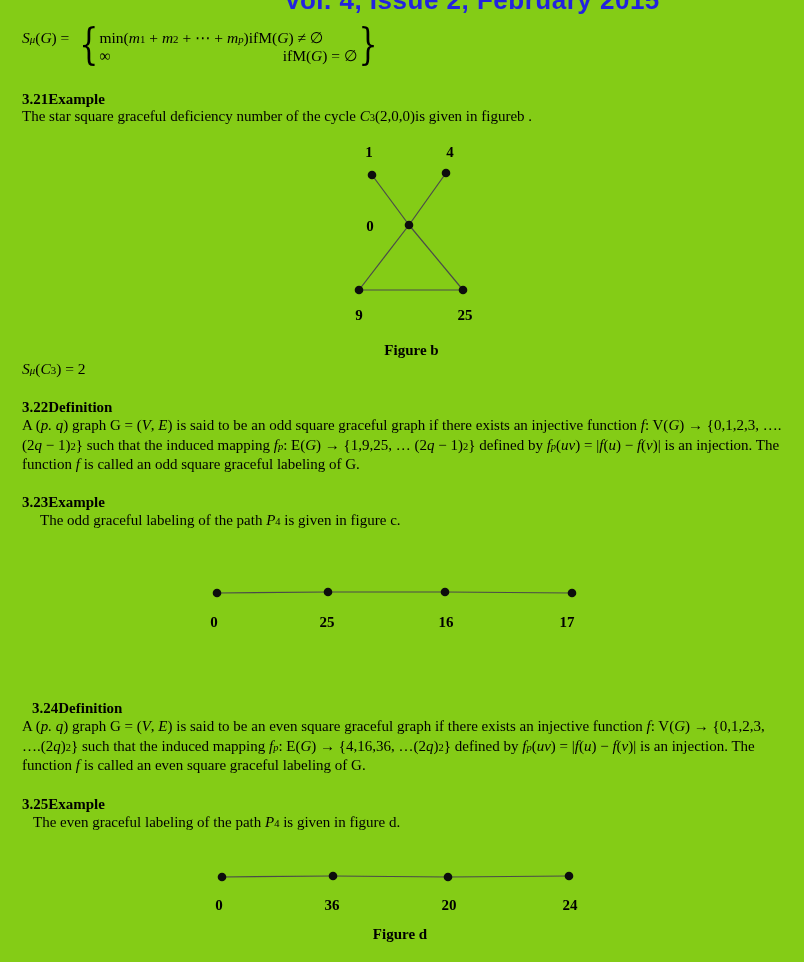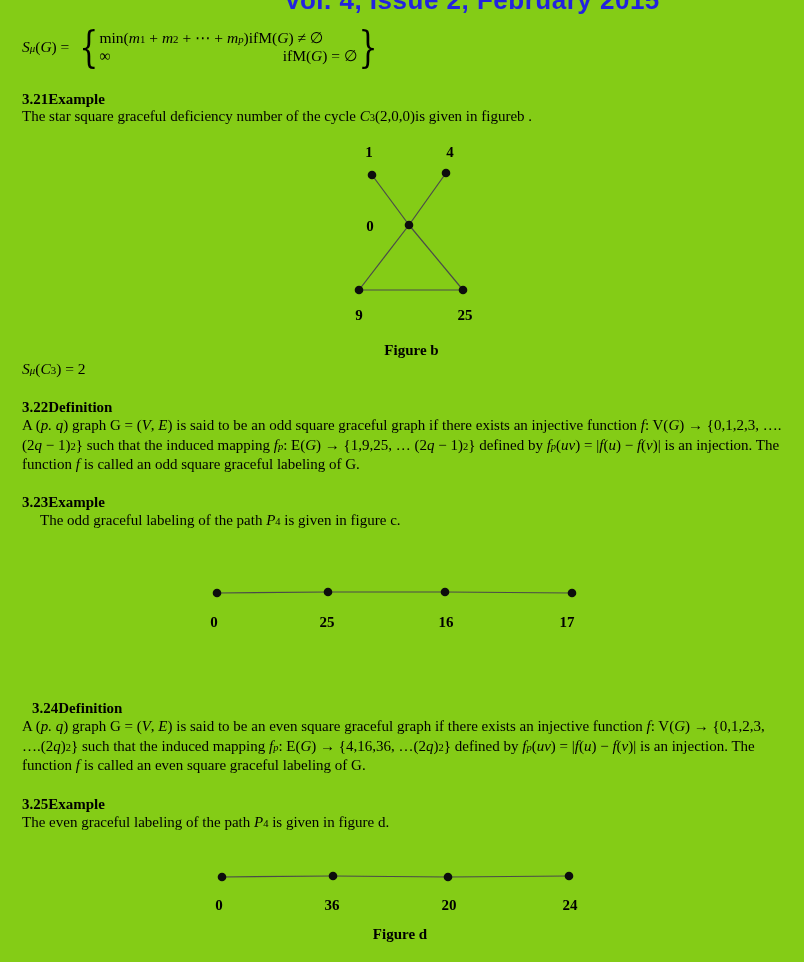--- a/index.html
+++ b/index.html
@@ -30,21 +30,21 @@
     font-size:15px;
     line-height:19.5px;
   }
   .bodyline{white-space:nowrap;}
   .para{width:764px;}
   sub{font-size:70%;line-height:0;vertical-align:-20%;}
   sup{font-size:70%;line-height:0;vertical-align:40%;}
   
   .formula{
     display:flex;
-    align-items:center;
+    align-items:flex-start;
     font-size:15.5px;
   }
   .formula .lhs{margin-right:9px;white-space:nowrap;}
   .brace{
     font-family:"DejaVu Serif",serif;
     font-size:30px;
     font-weight:400;
     line-height:1;
     transform:scaleY(1.45);
     transform-origin:center;
@@ -133,21 +133,21 @@
         <text x="276" y="52" text-anchor="middle" class="nodelabel">16</text>
         <circle cx="402" cy="18" r="4.3" fill="#0d0d0d"></circle>
         <text x="397" y="52" text-anchor="middle" class="nodelabel">17</text>
       </svg>
     </div>
 
   <div class="abs heading" style="left:32px;top:700px;">3.24Definition</div>
   <div class="abs bodytext para" style="left:22px;top:717px;"><span>A (</span><span style="font-style: italic;">p. q</span><span>) graph G = (</span><span style="font-style: italic;">V</span><span>, </span><span style="font-style: italic;">E</span><span>) is said to be an even square graceful graph if there exists an injective function </span><span style="font-style: italic;">f</span><span>: V(</span><span style="font-style: italic;">G</span><span>) → {0,1,2,3, ….(2</span><span style="font-style: italic;">q</span><span>)</span><sup>2</sup><span>} such that the induced mapping </span><span style="font-style: italic;">f</span><sub style="font-style: italic;">p</sub><span>: E(</span><span style="font-style: italic;">G</span><span>) → {4,16,36, …(2</span><span style="font-style: italic;">q</span><span>)</span><sup>2</sup><span>} defined by </span><span style="font-style: italic;">f</span><sub style="font-style: italic;">p</sub><span>(</span><span style="font-style: italic;">uv</span><span>) = |</span><span style="font-style: italic;">f</span><span>(</span><span style="font-style: italic;">u</span><span>) − </span><span style="font-style: italic;">f</span><span>(</span><span style="font-style: italic;">v</span><span>)| is an injection. The function </span><span style="font-style: italic;">f</span><span> is called an even square graceful labeling of G.</span></div>
 
   <div class="abs heading" style="left:22px;top:796px;">3.25Example</div>
-  <div class="abs bodytext bodyline" style="left:22px;top:813px;"><span>The even graceful labeling of the path </span><span style="font-style: italic;">P</span><sub>4</sub><span> is given in figure d.</span></div>
+  <div class="abs bodytext bodyline" style="left:33px;top:813px;"><span>The even graceful labeling of the path </span><span style="font-style: italic;">P</span><sub>4</sub><span> is given in figure d.</span></div>
 
   <div class="abs fig" style="left:170px;top:860px;">
       <svg width="460" height="55">
         <line x1="52" y1="17" x2="163" y2="16" stroke="#4a4a4a" stroke-width="1.2"></line>
         <line x1="163" y1="16" x2="278" y2="17" stroke="#4a4a4a" stroke-width="1.2"></line>
         <line x1="278" y1="17" x2="399" y2="16" stroke="#4a4a4a" stroke-width="1.2"></line>
         <circle cx="52" cy="17" r="4.3" fill="#0d0d0d"></circle>
         <text x="49" y="50" text-anchor="middle" class="nodelabel">0</text>
         <circle cx="163" cy="16" r="4.3" fill="#0d0d0d"></circle>
         <text x="162" y="50" text-anchor="middle" class="nodelabel">36</text>

